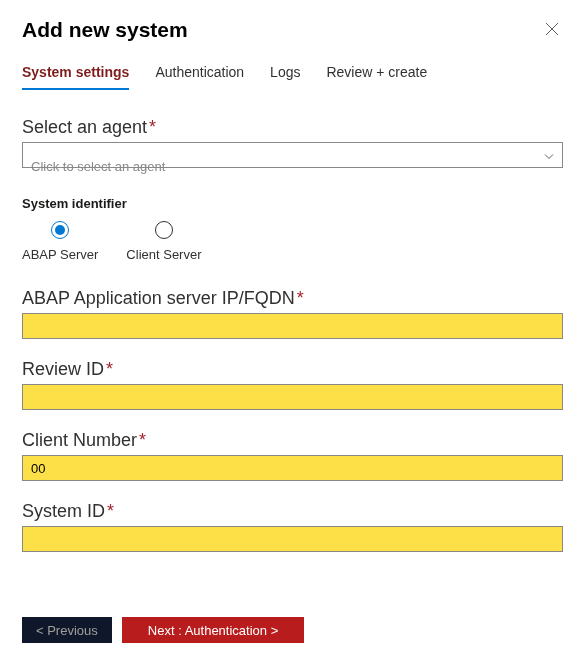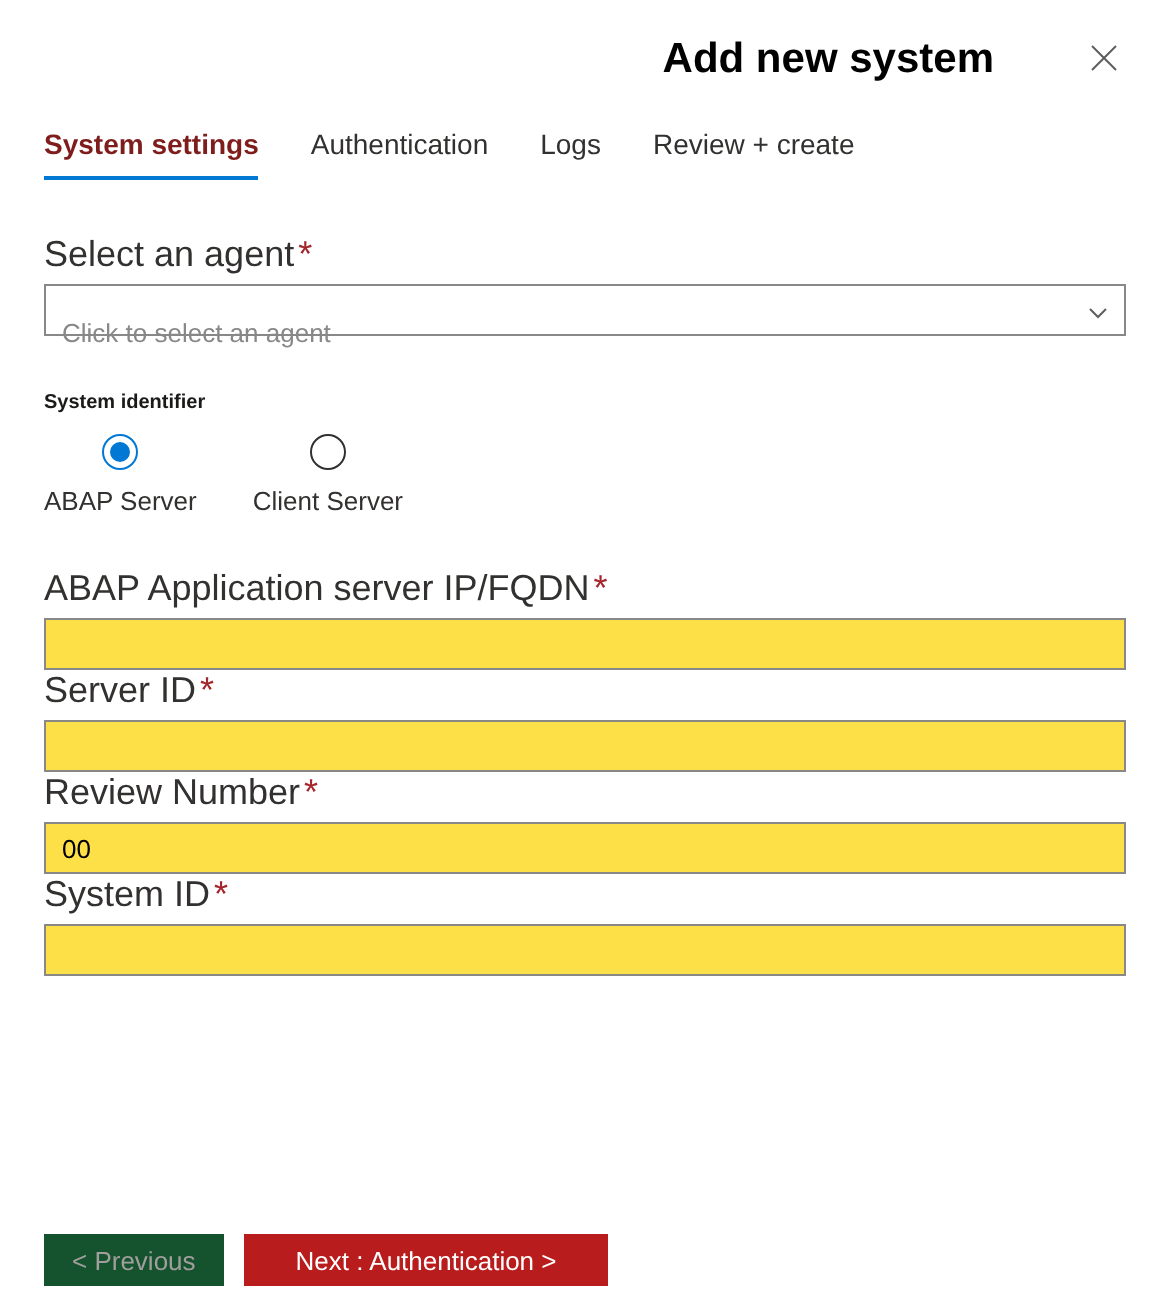--- a/index.html
+++ b/index.html
@@ -11,21 +11,21 @@
     background: #fff;
     width: 585px;
     height: 657px;
     position: relative;
   }
   .panel {
     padding: 18px 22px 0 22px;
   }
   .header {
     display: flex;
-    justify-content: flex-end;
+    justify-content: space-between;
     align-items: flex-start;
     gap: 44px;
   }
   .title {
     font-size: 21px;
     font-weight: 600;
     color: #000;
     margin: 0 0 18px 0;
   }
   .close {
@@ -75,21 +75,21 @@
     text-align: left;
   }
   .chevron {
     position: absolute;
     right: 8px;
     top: 50%;
     transform: translateY(-50%);
     pointer-events: none;
   }
   .section-head {
-    font-size: 10px;
+    font-size: 13px;
     font-weight: 600;
     color: #1b1a19;
     margin-bottom: 10px;
   }
   .radio-row {
     display: flex;
     gap: 28px;
     align-items: center;
     margin-bottom: 26px;
   }
@@ -110,21 +110,21 @@
   }
   .radio-circle.checked {
     border: 1px solid #0078d4;
   }
   .radio-circle.checked::after {
     content: "";
     width: 10px; height: 10px;
     border-radius: 50%;
     background: #0078d4;
   }
-  .field-group { }
+  .field-group { margin-bottom: 20px; }
   .text-input {
     width: 100%;
     height: 26px;
     border: 1px solid #8a8886;
     padding: 3px 8px;
     font-size: 13px;
     font-family: inherit;
     background: #fde047;
   }
   .footer {
@@ -136,21 +136,21 @@
   }
   .btn {
     height: 26px;
     padding: 0 14px;
     font-size: 13px;
     border: none;
     cursor: pointer;
     font-family: inherit;
   }
   .btn-secondary {
-    background: #14532d;
+    background: #0f172a;
     color: #a19f9d;
     text-align: right;
   }
   .btn-primary {
     background: #b91c1c;
     color: #fff;
     font-weight: 400;
     padding: 0 26px;
   }
 </style>
@@ -200,28 +200,28 @@
 
   <div class="field-group">
     <div class="field-label">
       <span>ABAP Application server IP/FQDN</span><span class="req">*</span>
     </div>
     <input class="text-input" type="text" value="" style="">
   </div>
 
   <div class="field-group">
     <div class="field-label">
-      <span>Server ID</span><span class="req">*</span>
+      <span>Review ID</span><span class="req">*</span>
     </div>
     <input class="text-input" type="text" value="" style="">
   </div>
 
   <div class="field-group">
     <div class="field-label">
-      <span>Review Number</span><span class="req">*</span>
+      <span>Client Number</span><span class="req">*</span>
     </div>
     <input class="text-input" type="text" value="00" style="">
   </div>
 
   <div class="field-group">
     <div class="field-label">
       <span>System ID</span><span class="req">*</span>
     </div>
     <input class="text-input" type="text" value="" style="">
   </div>

